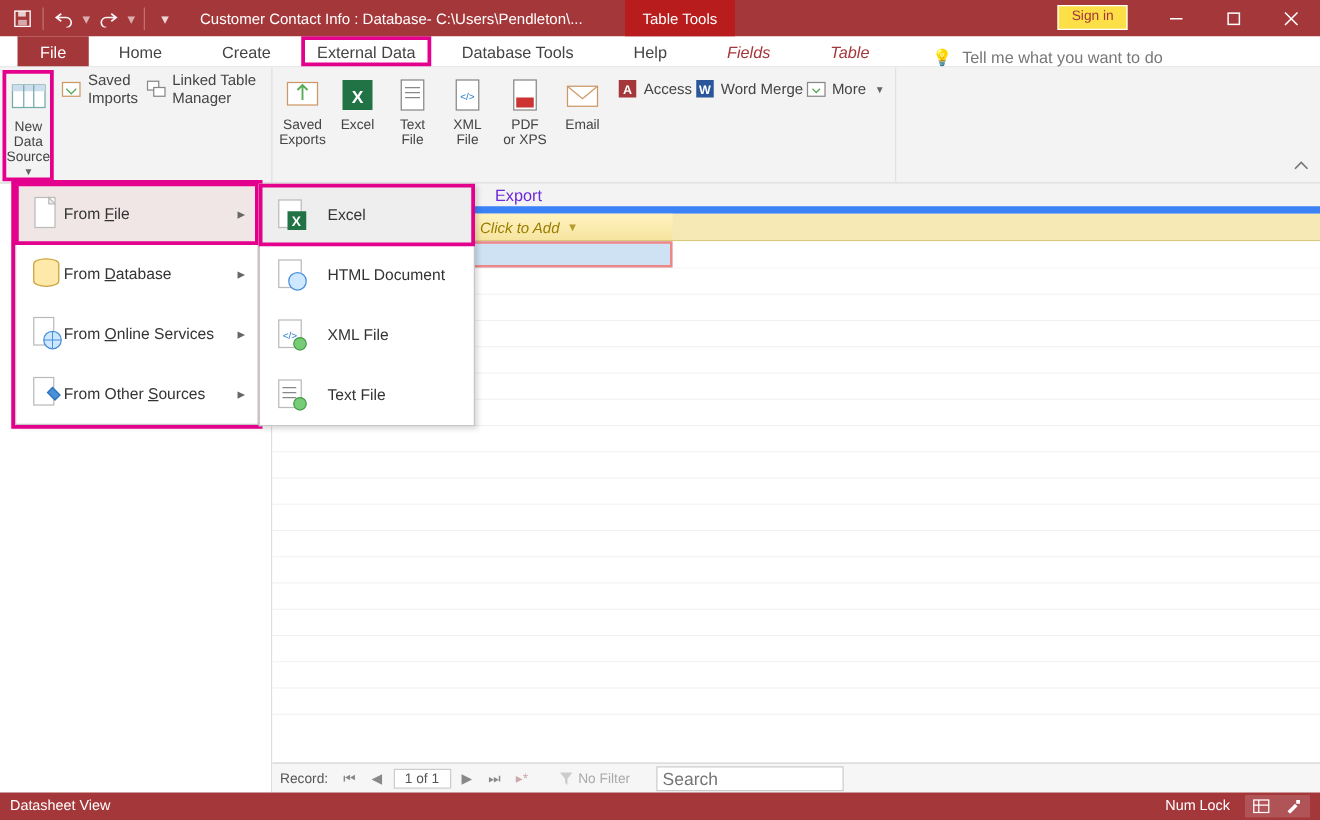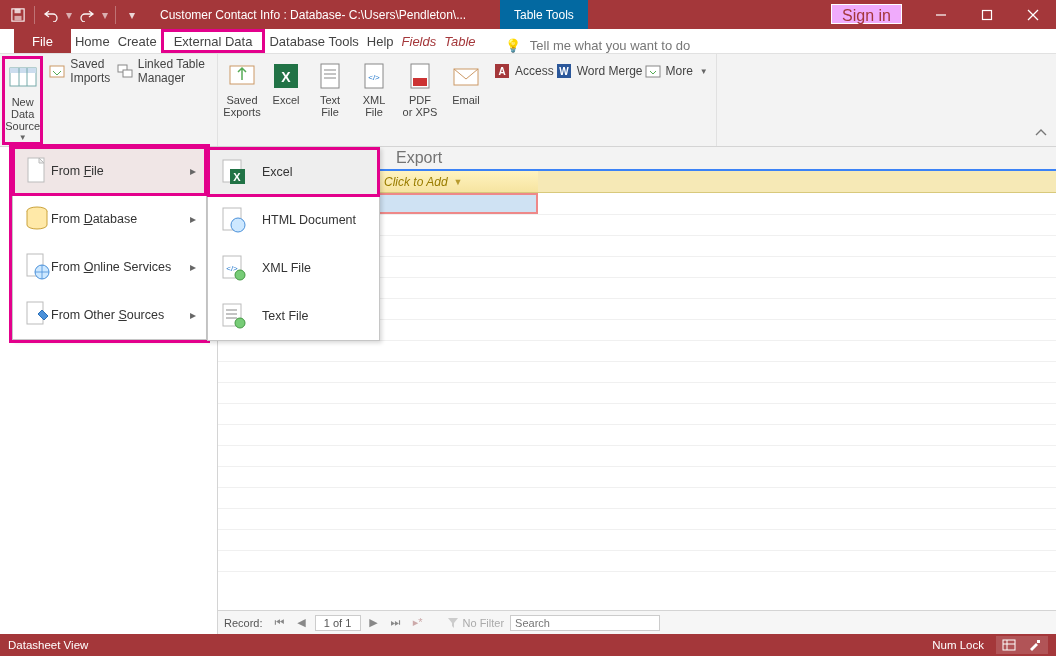--- a/index.html
+++ b/index.html
@@ -4,29 +4,29 @@
 <style>
 * { box-sizing: border-box; margin: 0; padding: 0; font-family: "Segoe UI", Tahoma, sans-serif; }
 html, body { width: 1056px; height: 656px; overflow: hidden; background: #fff; }
 
 
 .titlebar { height: 29px; background: #a4373a; display: flex; align-items: center; color: #fff; font-size: 12px; position: relative; }
 .qat { display: flex; align-items: center; gap: 0; padding-left: 6px; }
 .qat-item { width: 24px; height: 24px; display: flex; align-items: center; justify-content: center; opacity: .95; }
 .qat-sep { width: 1px; height: 18px; background: rgba(255,255,255,.3); margin: 0 4px; }
 .title-text { position: absolute; left: 160px; font-size: 12px; }
-.table-tools { position: absolute; left: 500px; top: 0; height: 29px; padding: 0 14px; background: #0369a1; display: flex; align-items: center; font-size: 12px; }
+.table-tools { position: absolute; left: 500px; top: 0; height: 29px; padding: 0 14px; background: #b91c1c; display: flex; align-items: center; font-size: 12px; }
 .window-controls { position: absolute; right: 0; top: 0; display: flex; height: 29px; }
-.signin { background: #f0abfc; color: #a4373a; font-size: 16px; padding: 2px 10px; margin: 4px 16px 0 0; height: 20px; border: 1px solid #fff; }
+.signin { background: #fde047; color: #a4373a; font-size: 11px; padding: 2px 10px; margin: 4px 16px 0 0; height: 20px; border: 1px solid #fff; }
 .wbtn { width: 46px; display: flex; align-items: center; justify-content: center; }
 .wbtn.close { background: transparent; }
 
 
 .menubar { height: 25px; background: #fff; display: flex; align-items: flex-end; border-bottom: 1px solid #e1e1e1; padding-left: 14px; gap: 0; }
-.mtab { padding: 4px 4px 4px; font-size: 13px; color: #444; height: 100%; display: flex; align-items: center; }
+.mtab { padding: 4px 24px 4px; font-size: 13px; color: #444; height: 100%; display: flex; align-items: center; }
 .mtab.file { color: #fff; background: #a4373a; padding: 4px 18px; }
 .mtab.context { color: #a4373a; font-style: italic; }
 .mtab.active-hl { border: 3px solid #e3008c; padding: 1px 10px; }
 .tellme { display: flex; align-items: center; gap: 8px; margin-left: 26px; color: #777; font-size: 13px; }
 
 
 .ribbon { height: 93px; background: #f3f3f3; border-bottom: 1px solid #d4d4d4; display: flex; position: relative; }
 .rgroup { border-right: 1px solid #e1e1e1; display: flex; flex-direction: column; padding: 2px 2px 2px; position: relative; }
 .rgroup-body { display: flex; flex: 1; }
 .rbtn-big { width: 44px; display: flex; flex-direction: column; align-items: center; justify-content: flex-start; padding-top: 4px; gap: 2px; font-size: 11px; color: #444; text-align: center; line-height: 1.1; }
@@ -46,36 +46,36 @@
 .dd-ico { width: 28px; height: 28px; display: flex; align-items: center; justify-content: center; }
 
 .dropdown2 { position: absolute; left: 207px; top: 147px; width: 173px; background: #fff; border: 1px solid #c6c6c6; box-shadow: 2px 2px 4px rgba(0,0,0,.15); z-index: 10; }
 .dd2-item { display: flex; align-items: center; height: 48px; padding: 0 12px; gap: 14px; font-size: 12.5px; color: #333; }
 .dd2-item.hover { background: #eee; }
 
 
 .content { position: absolute; left: 0; top: 147px; right: 0; bottom: 22px; display: flex; }
 .left-pane { width: 218px; border-right: 1px solid #d4d4d4; background: #fff; }
 .right-pane { flex: 1; background: #fff; display: flex; flex-direction: column; }
-.export-hdr { height: 24px; border-bottom: 2px solid #3b82f6; padding-left: 178px; font-size: 16px; color: #737373; display: flex; align-items: center; background:#f3f3f3; }
+.export-hdr { height: 24px; border-bottom: 6px solid #3b82f6; padding-left: 178px; font-size: 13px; color: #6d28d9; display: flex; align-items: center; background:#f3f3f3; }
 .grid-header { height: 22px; background: #f6e9b6; border-bottom: 1px solid #d8c97c; display: flex; }
 .gh-cell { border-right: 1px solid #d8c97c; height: 100%; }
 .gh-add { width: 160px; display: flex; align-items: center; padding-left: 6px; font-style: italic; color: #9a7d00; font-size: 12px; background: linear-gradient(#fff3c0,#f6e4a0); }
 .grid-body { flex: 1; background: #fff; }
 .row1 { height: 21px; display: flex; }
 .cell-new { width: 160px; border: 2px solid #e88; background: #cfe2f3; height: 21px; }
 .grid-lines { height: 370px; background-image: linear-gradient(#f0f0f0 0,#f0f0f0 1px,transparent 1px,transparent 21px); background-size: 100% 21px; }
 
 
 .recnav { height: 24px; border-top: 1px solid #d4d4d4; background: #f6f6f6; display: flex; align-items: center; font-size: 11px; color: #555; gap: 4px; padding-left: 6px; }
 .recnav .lbl { margin-right: 4px; }
 .recnav .pgbox { width: 46px; border: 1px solid #ccc; background: #fff; text-align: center; font-size: 11px; padding: 1px 0; }
 .recnav .nbtn { width: 18px; text-align: center; color: #888; }
 .recnav .nofilter { color: #aaa; margin-left: 16px; display: flex; align-items: flex-start; gap: 4px; }
-.recnav .search { margin-left: 2px; border: 1px solid #ccc; background: #fff; width: 150px; padding: 1px 4px; font-size: 11px; color: #888; }
+.recnav .search { margin-left: 17px; border: 1px solid #ccc; background: #fff; width: 150px; padding: 1px 4px; font-size: 14px; color: #888; }
 
 
 .statusbar { position: absolute; left: 0; right: 0; bottom: 0; height: 22px; background: #a4373a; color: #fff; font-size: 11.5px; display: flex; align-items: center; padding: 0 8px; justify-content: space-between; }
 .status-right { display: flex; align-items: center; gap: 12px; }
 .view-toggles { display: flex; gap: 0; }
 .vt { width: 26px; height: 18px; display: flex; align-items: center; justify-content: center; background: rgba(255,255,255,.15); }
 
 
 svg { display: block; }
 </style>

